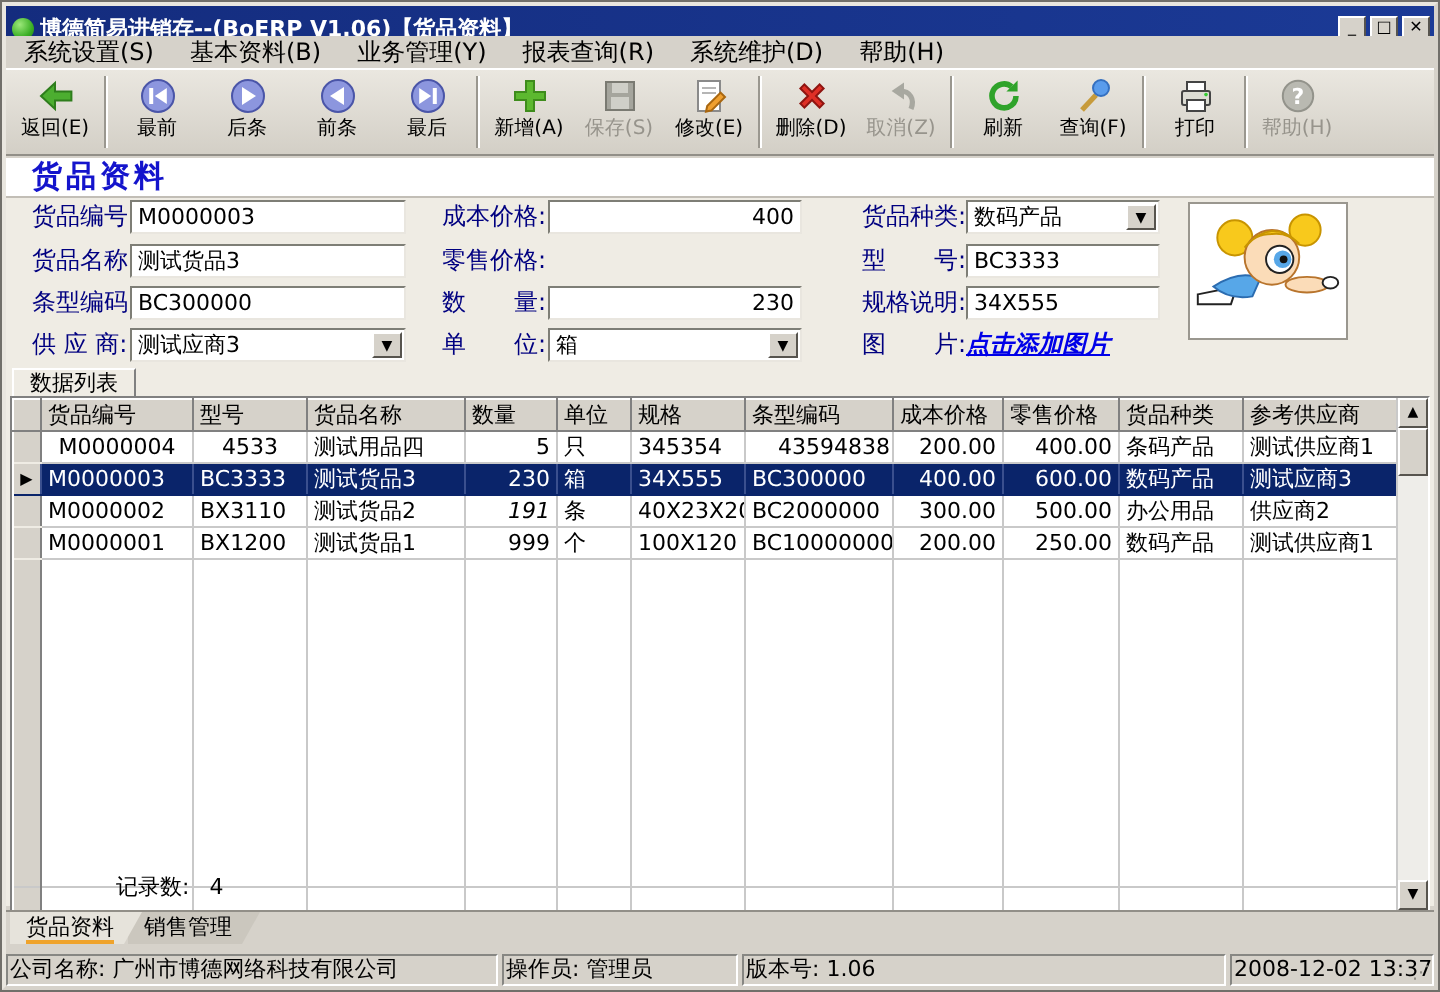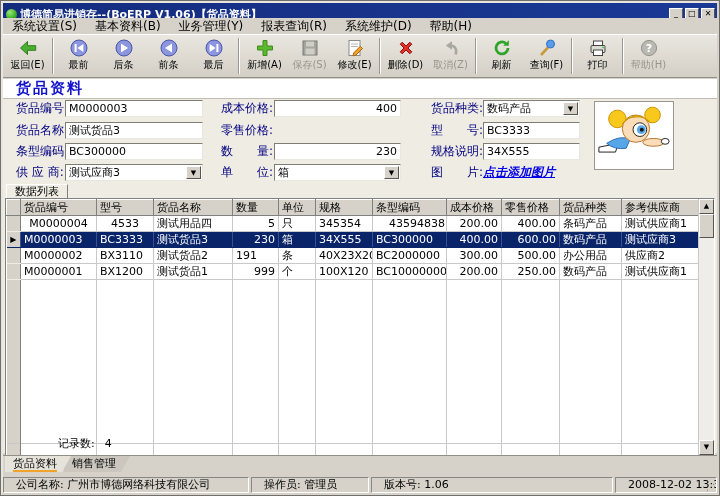--- a/index.html
+++ b/index.html
@@ -92,21 +92,21 @@
   .wtabs{position:absolute;left:3px;right:3px;top:455px;height:17px;background:#D6D2CA;
        border-top:1px solid #928F88;display:flex;align-items:flex-start;padding-left:2px;}
   .wtab{height:16px;line-height:15px;font-size:11px;padding:0 14px 0 8px;background:#CBC7BE;
        clip-path:polygon(0 0,100% 0,calc(100% - 9px) 100%,0 100%);margin-right:-7px;}
   .wtab.active{background:#E6E3DB;z-index:2;position:relative;}
   .wtab.active .ul{border-bottom:2px solid #EFA32B;padding-bottom:0px;}
 
   
   .statusbar{position:absolute;left:3px;right:3px;bottom:3px;height:18px;background:#D6D2CA;
        display:flex;gap:2px;align-items:stretch;font-size:11px;padding-top:2px;box-sizing:border-box;}
-  .spanel{border:1px solid;border-color:#878783 #FFF #FFF #878783;padding:0 12px;
+  .spanel{border:1px solid;border-color:#878783 #FFF #FFF #878783;padding:0 1px;
        line-height:14px;white-space:nowrap;overflow:hidden;box-sizing:border-box;}
   .sp0{flex:0 0 246px;} .sp1{flex:0 0 118px;} .sp2{flex:1;} .sp3{flex:0 0 102px;position:relative;}
   .grip{position:absolute;right:1px;bottom:0px;font-size:9px;color:#8A8880;line-height:9px;}
 </style>
 </head>
 <body>
 
 <div class="frame"></div>
 <div class="frame-inner"></div>
 
@@ -377,21 +377,21 @@
             <td style="text-align: right;">400.00</td>
             <td style="text-align: right;">600.00</td>
             <td style="text-align: left;">数码产品</td>
             <td style="text-align: left;">测试应商3</td>
           </tr>
           <tr>
             <td class="marker"></td>
             <td style="text-align: left;">M0000002</td>
             <td style="text-align: left;">BX3110</td>
             <td style="text-align: left;">测试货品2</td>
-            <td style="text-align: left;">191</td>
+            <td style="text-align: right; font-style: italic;">191</td>
             <td style="text-align: left;">条</td>
             <td style="text-align: left;">40X23X20</td>
             <td style="text-align: left;">BC2000000</td>
             <td style="text-align: right;">300.00</td>
             <td style="text-align: right;">500.00</td>
             <td style="text-align: left;">办公用品</td>
             <td style="text-align: left;">供应商2</td>
           </tr>
           <tr>
             <td class="marker"></td>

